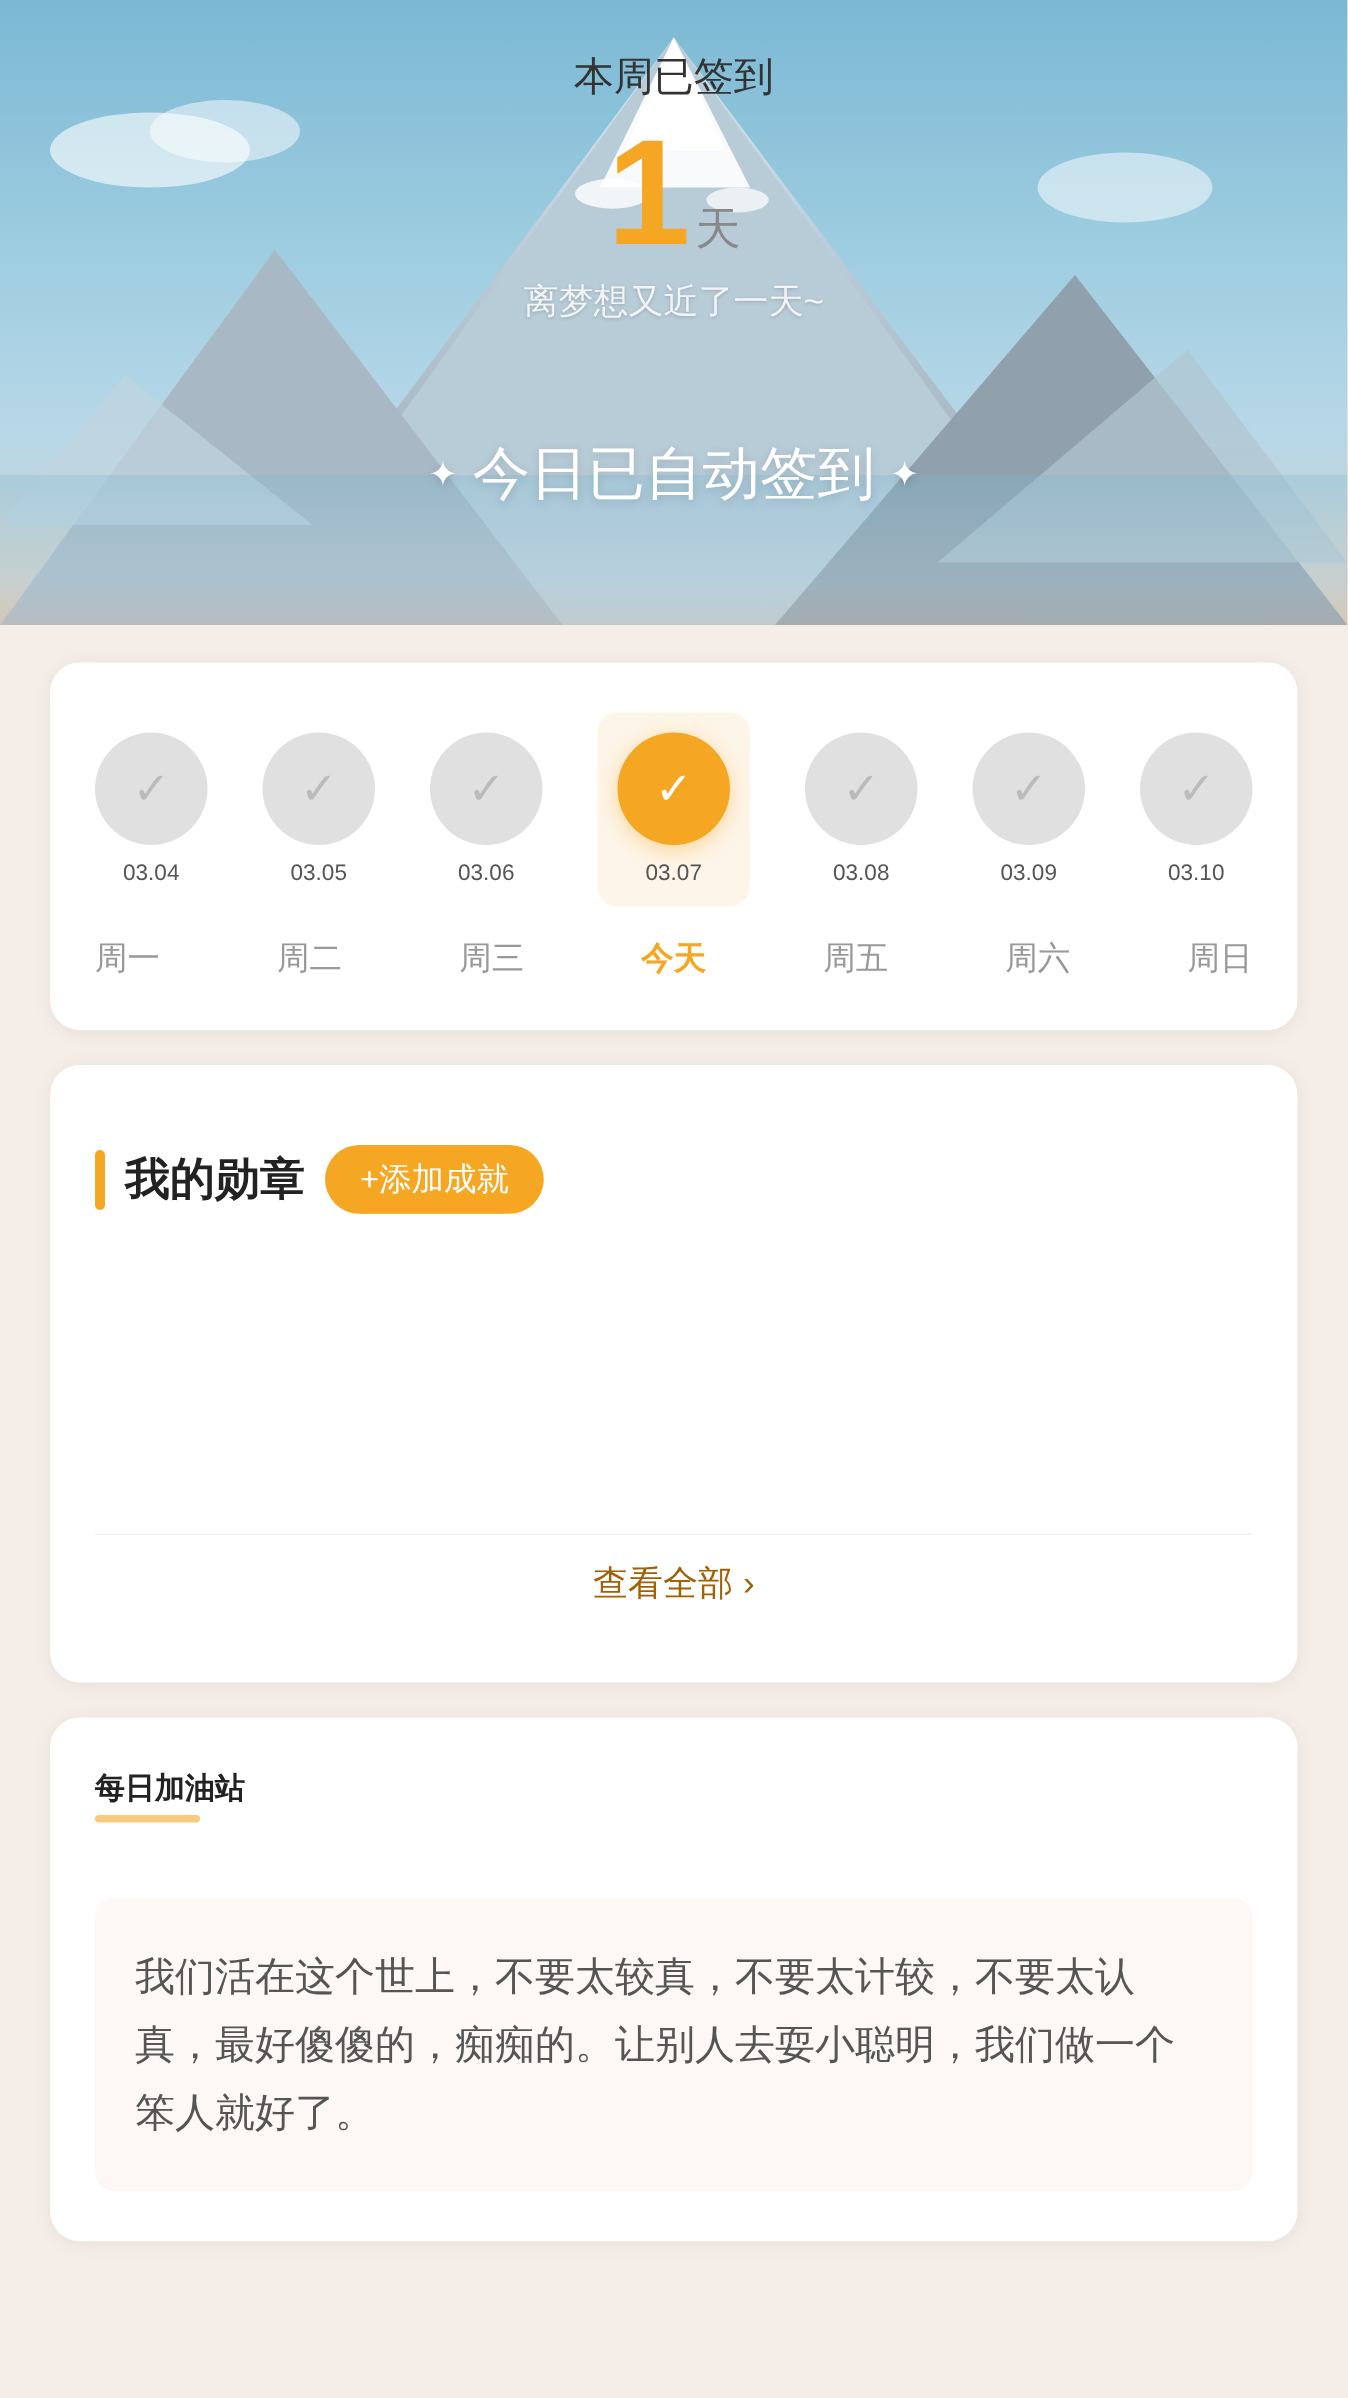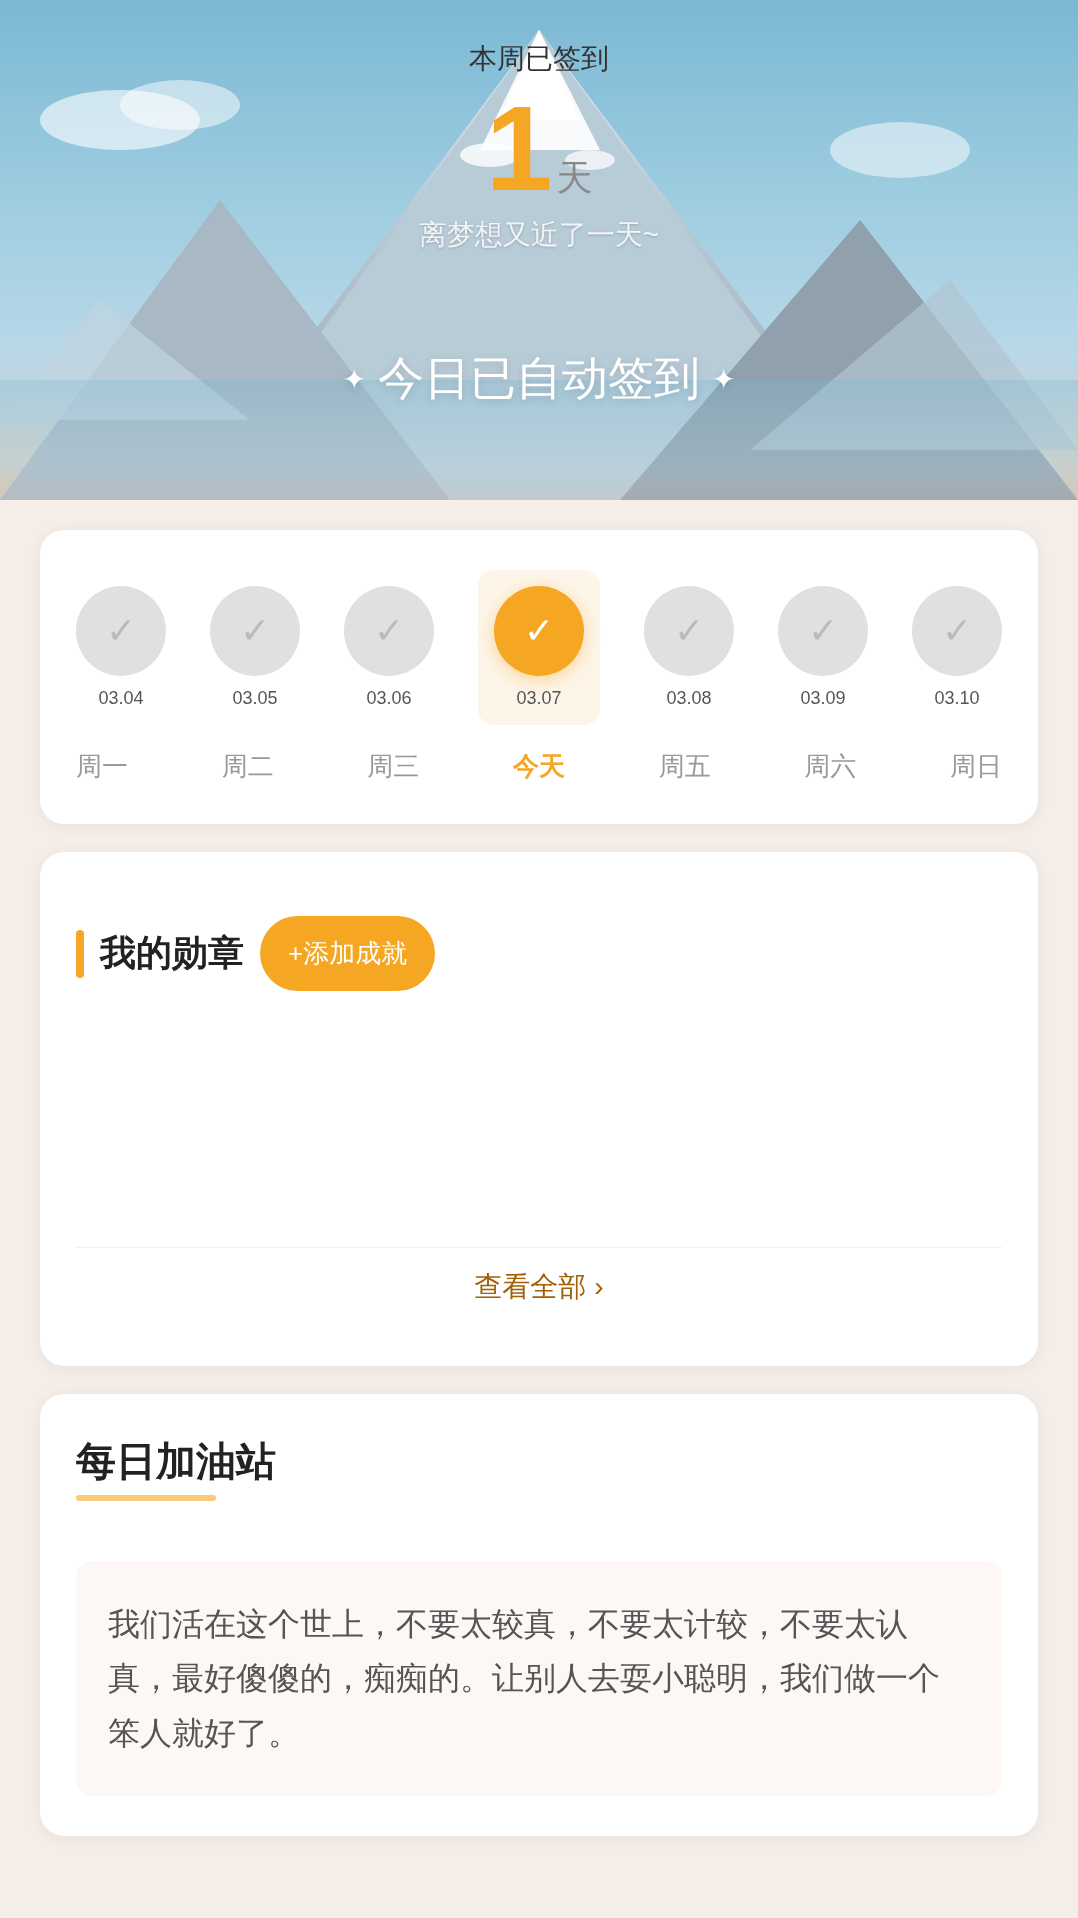--- a/index.html
+++ b/index.html
@@ -31,21 +31,21 @@
       bottom: 0;
       left: 0;
       width: 100%;
       height: 100%;
     }
 
     .hero-title {
       position: relative;
       z-index: 2;
       color: #333;
-      font-size: 28px;
+      font-size: 32px;
       font-weight: 400;
       margin-bottom: 10px;
     }
 
     .hero-days-container {
       position: relative;
       z-index: 2;
       display: flex;
       align-items: baseline;
       gap: 4px;
@@ -194,21 +194,21 @@
       font-size: 36px;
       font-weight: 700;
       color: #222;
     }
 
     .add-achievement-btn {
       background: #F5A623;
       color: white;
       border: none;
       border-radius: 50px;
-      padding: 20px 28px;
+      padding: 10px 28px;
       font-size: 26px;
       cursor: pointer;
       display: flex;
       align-items: center;
       gap: 6px;
     }
 
     .medals-empty-area {
       min-height: 200px;
     }
@@ -228,21 +228,21 @@
 
     
     .daily-section {
       background: white;
       border-radius: 24px;
       padding: 40px 36px;
       box-shadow: 0 2px 16px rgba(0,0,0,0.06);
     }
 
     .daily-title {
-      font-size: 40px;
+      font-size: 24px;
       font-weight: 700;
       color: #222;
       margin-bottom: 8px;
       position: relative;
       display: inline-block;
     }
 
     .daily-title-underline {
       position: absolute;
       bottom: -4px;

